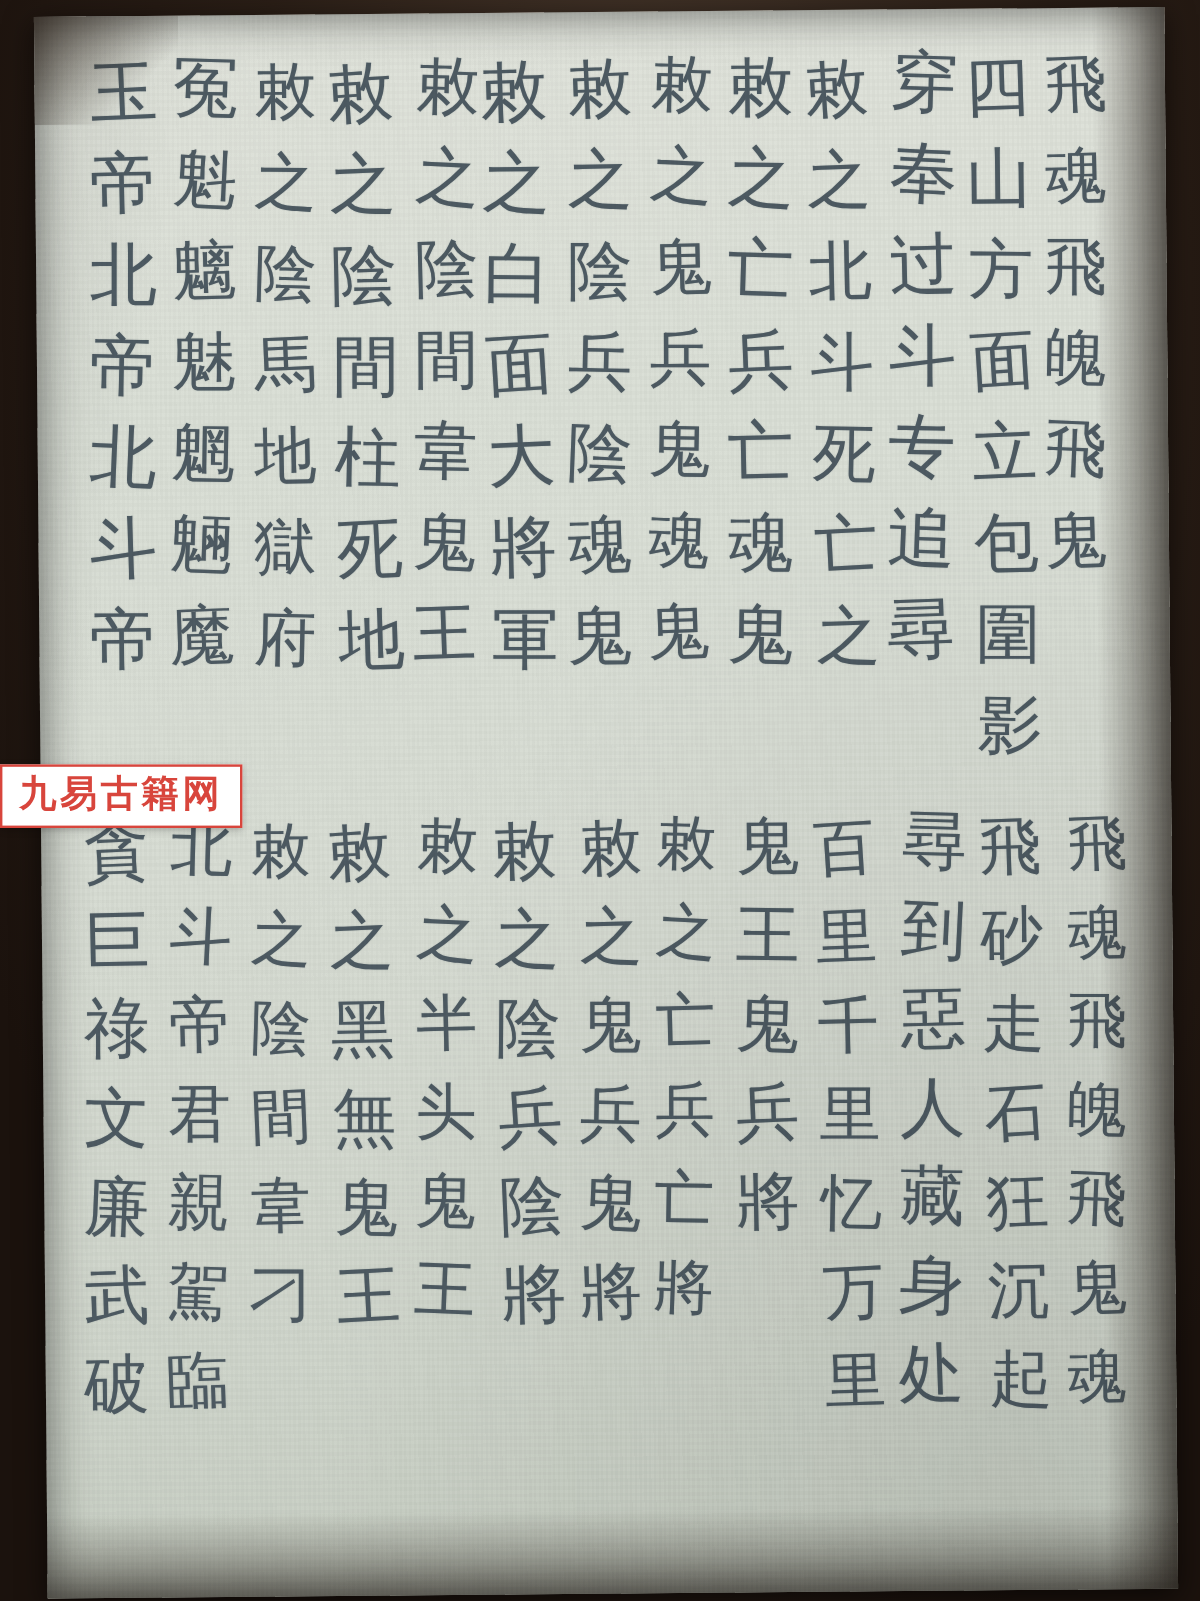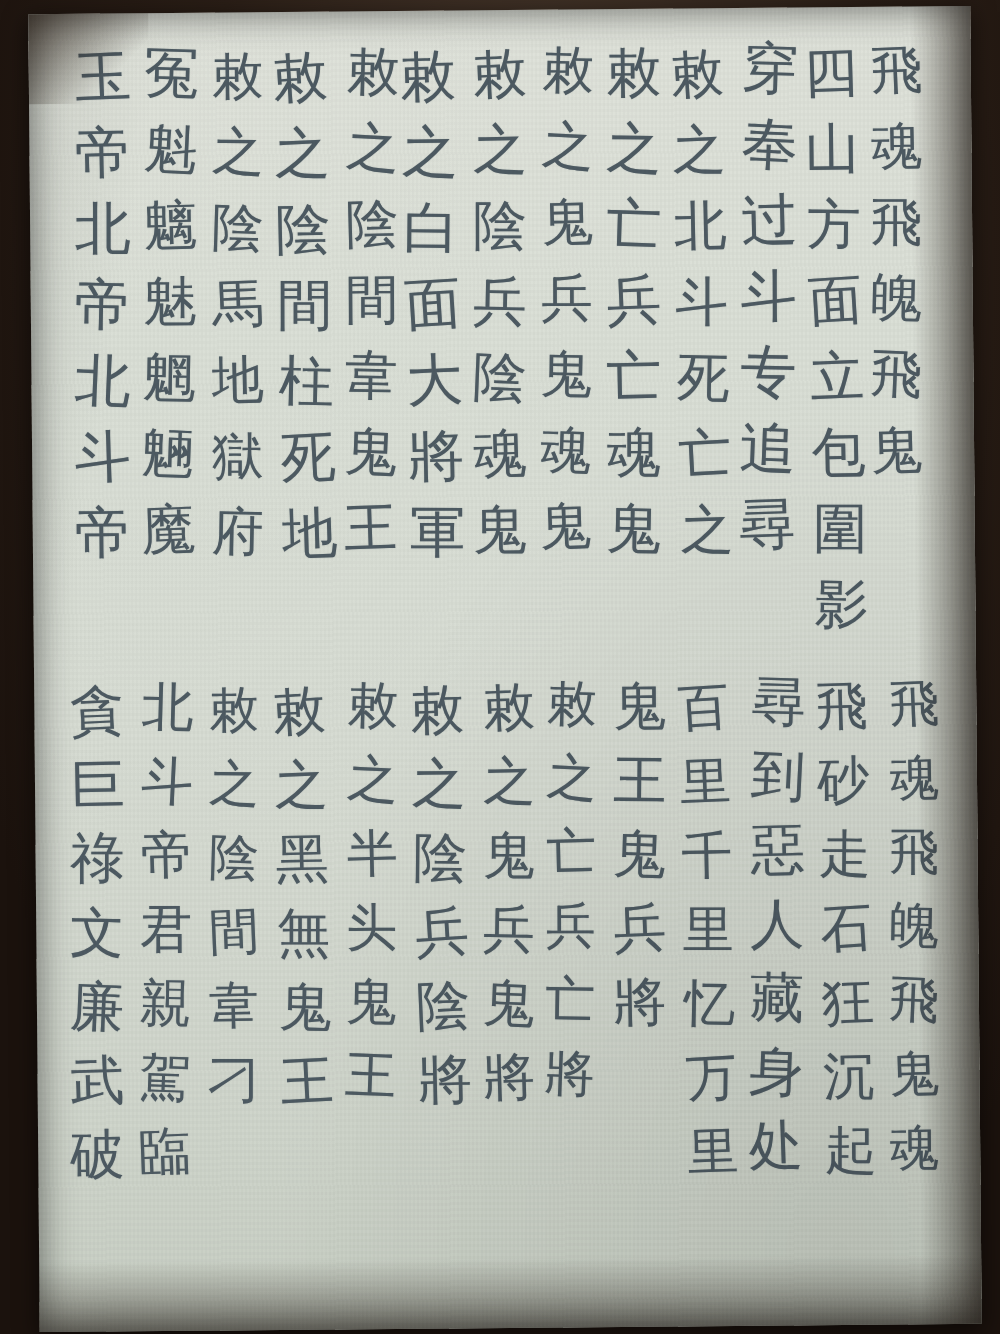--- a/index.html
+++ b/index.html
@@ -392,13 +392,14 @@
           <span class="ch" style="transform: translateX(-3px) rotate(-1.8deg) scale(1.04);">武</span>
           <span class="ch" style="transform: translateX(-3px) rotate(-0.6deg) scale(1.04);">破</span>
         </div>
       </div>
 
     <div class="corner-shadow"></div>
     <div class="edge-shadow-right"></div>
     <div class="edge-shadow-bottom"></div>
   </div>
 
+  <div id="watermark" style="color: rgb(216, 69, 60); border-color: rgb(216, 69, 60); background: rgb(255, 255, 255);">九易古籍网</div>
 </div>
 
 </body></html>

